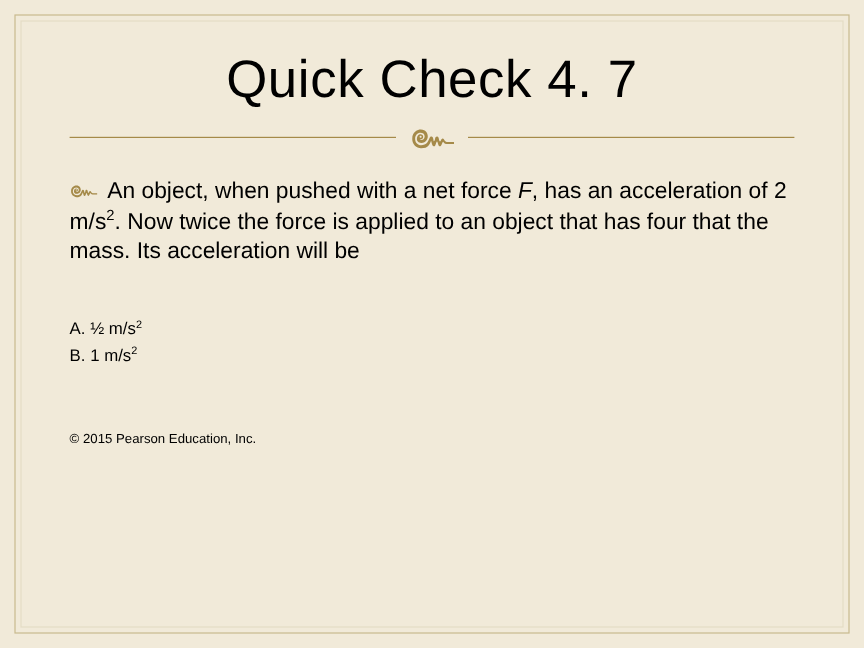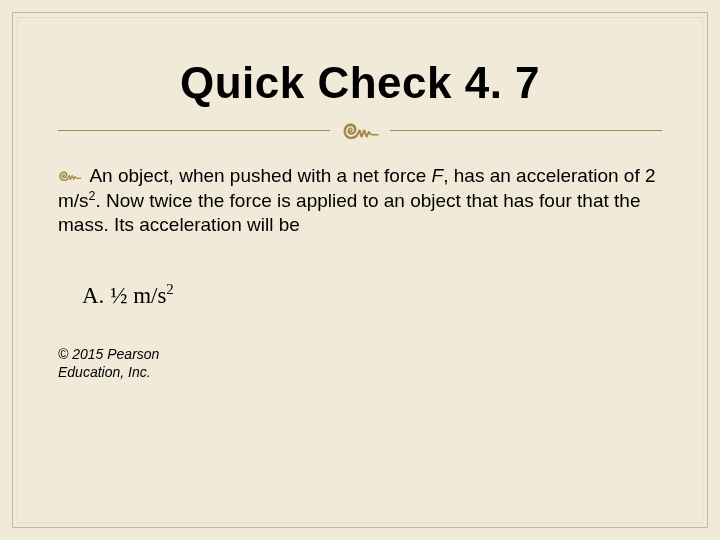--- a/index.html
+++ b/index.html
@@ -17,23 +17,23 @@
   }
   .frame-inner {
     position: absolute;
     inset: 4px;
     border: 1px solid #e4dcc5;
     padding: 24px 40px 12px 40px;
   }
   .title {
     font-size: 44px;
     text-align: center;
-    font-weight: 700;
+    font-weight: 400;
     color: #000;
-    margin-top: 16px;
+    margin-top: 0;
     letter-spacing: 0.5px;
   }
   .divider {
     position: relative;
     height: 28px;
     margin: 8px 0 18px 0;
   }
   .divider .line {
     position: absolute;
     top: 50%;
@@ -58,32 +58,29 @@
     font-family: Georgia, serif;
     font-size: 20px;
     margin-right: 4px;
     vertical-align: 1px;
   }
   .qtext { display: inline; }
   .qtext .ital { font-style: italic; }
   .qtext sup, .options sup { font-size: 0.65em; vertical-align: super; }
   .options {
     margin-top: 42px;
-    margin-left: 24px;
-    font-size: 23px;
+    font-size: 14px;
     line-height: 1.35;
-    font-family: Liberation Serif, serif;
   }
   .options .row { margin-bottom: 2px; }
   .copyright {
-    font-size: 14px;
-    margin-top: 34px;
+    font-size: 11px;
+    margin-top: 54px;
     line-height: 1.3;
     max-width: 160px;
-    font-style: italic;
   }
 </style>
 </head>
 <body>
 
 <div class="frame">
   <div class="frame-inner">
 
     <h1 class="title">Quick Check 4. 7</h1>
 
@@ -98,18 +95,22 @@
       <span class="qtext">
         <span>An object, when pushed with a net force </span><span class="ital">F</span><span>, has an acceleration of 2 m/s</span><sup>2</sup><span>. Now twice the force is applied to an object that has four that the mass. Its acceleration will be</span>
       </span>
     </div>
 
     <div class="options">
       <div class="row">
         <span>A.</span>
         <span>½ m/s</span><sup>2</sup>
       </div>
+      <div class="row">
+        <span>B.</span>
+        <span>1 m/s</span><sup>2</sup>
+      </div>
     </div>
 
     <div class="copyright">© 2015 Pearson Education, Inc.</div>
 
   </div>
 </div>
 
 </body></html>

